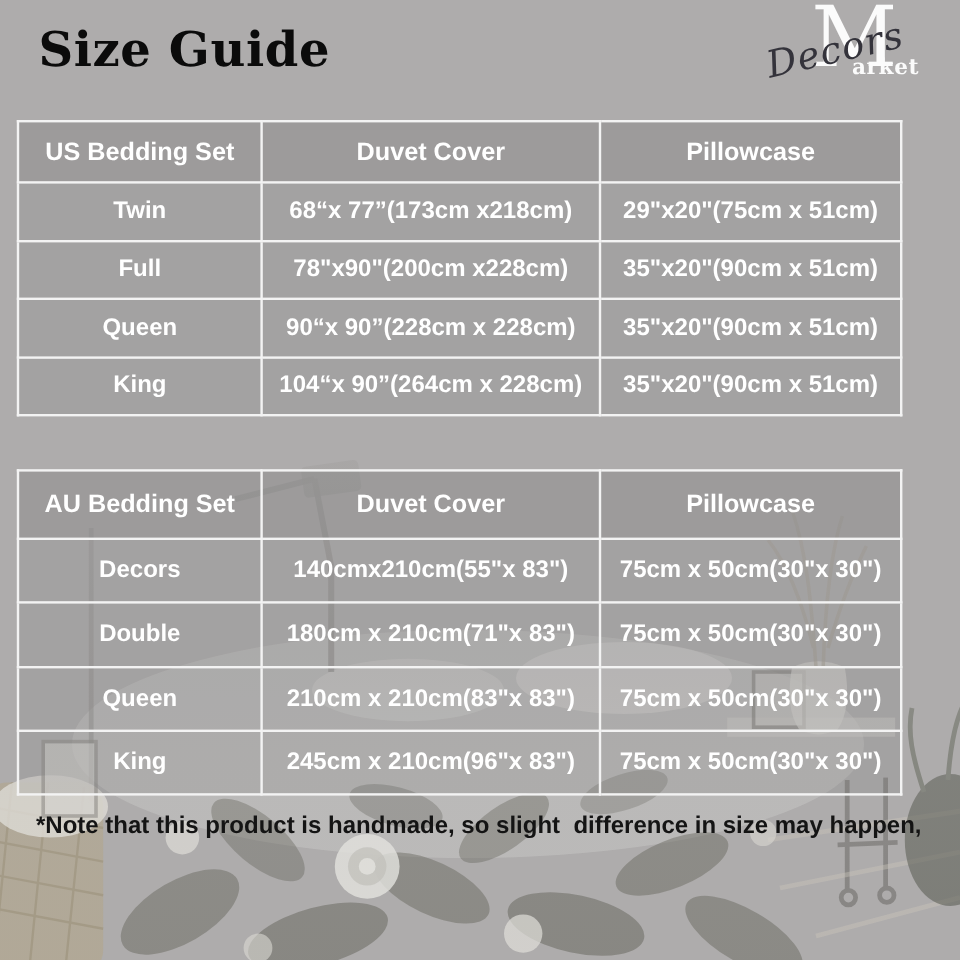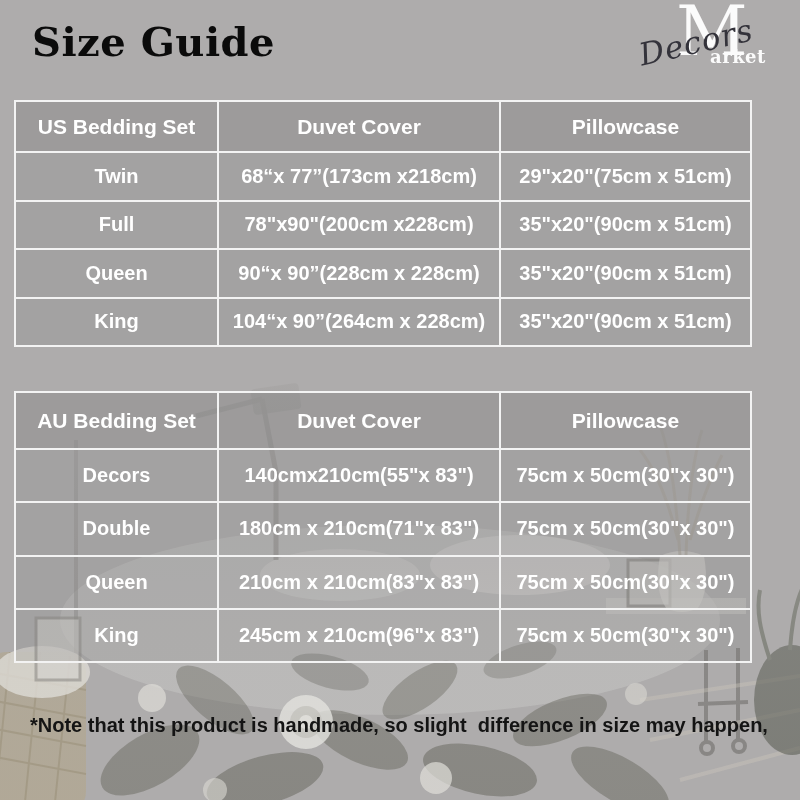--- a/index.html
+++ b/index.html
@@ -41,21 +41,21 @@
   .size-table th,.size-table td{
       border:2px solid #f3f3f3;text-align:center;vertical-align:middle;
       color:#ffffff;padding:0;background:rgba(118,118,118,.18);}
   .size-table th{font-size:21px;font-weight:700;background:rgba(108,108,108,.26);}
   .size-table td{font-size:20px;font-weight:700;}
   #t-us th{height:49px;} #t-au th{height:55px;margin-top:40px;}
 
   
   .notes{position:absolute;left:30px;top:677px;width:748px;z-index:2;
       color:#141414;font-size:20px;font-weight:700;line-height:22px;}
-  .note-line{display:block;white-space:pre-wrap;margin-top:37px;}
+  .note-line{display:block;white-space:pre-wrap;}
   .note2{margin-top:11px;}
 </style>
 </head>
 <body>
 
 <div class="canvas">
 
   <svg class="backdrop" width="800" height="800" viewBox="0 0 800 800">
 
     <ellipse cx="390" cy="620" rx="330" ry="95" fill="#cfcecb" opacity="0.45"></ellipse>

